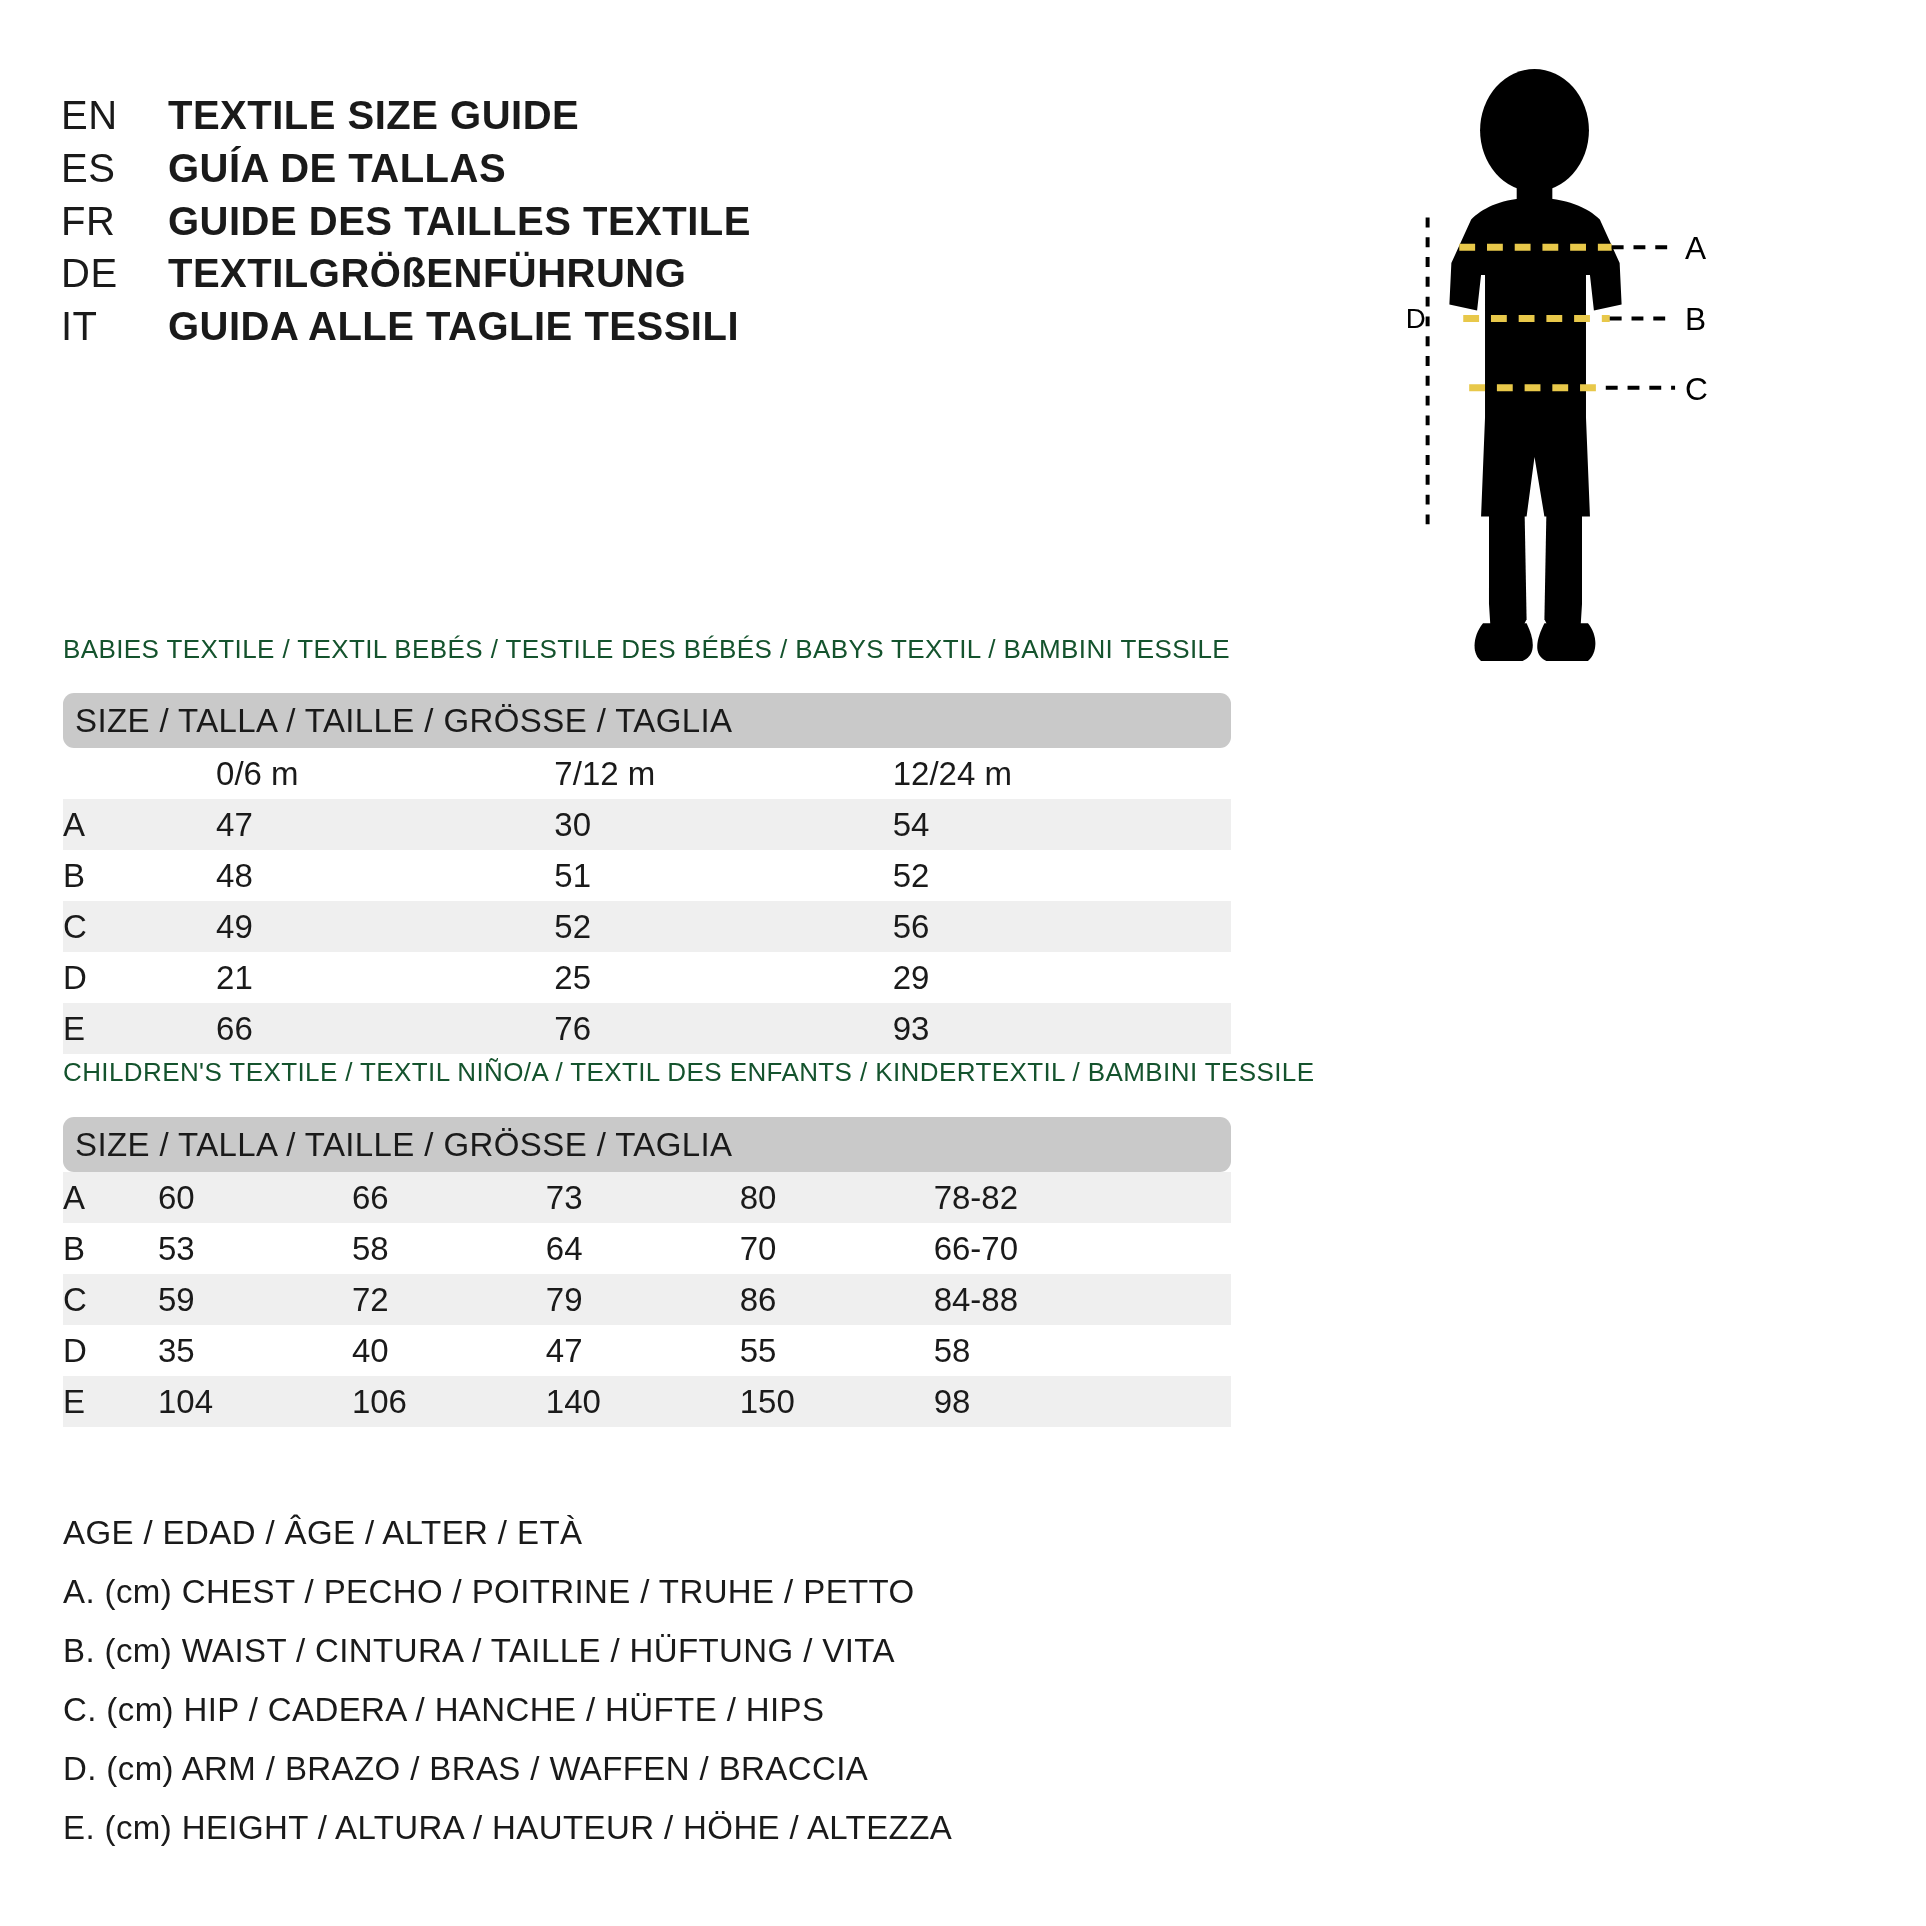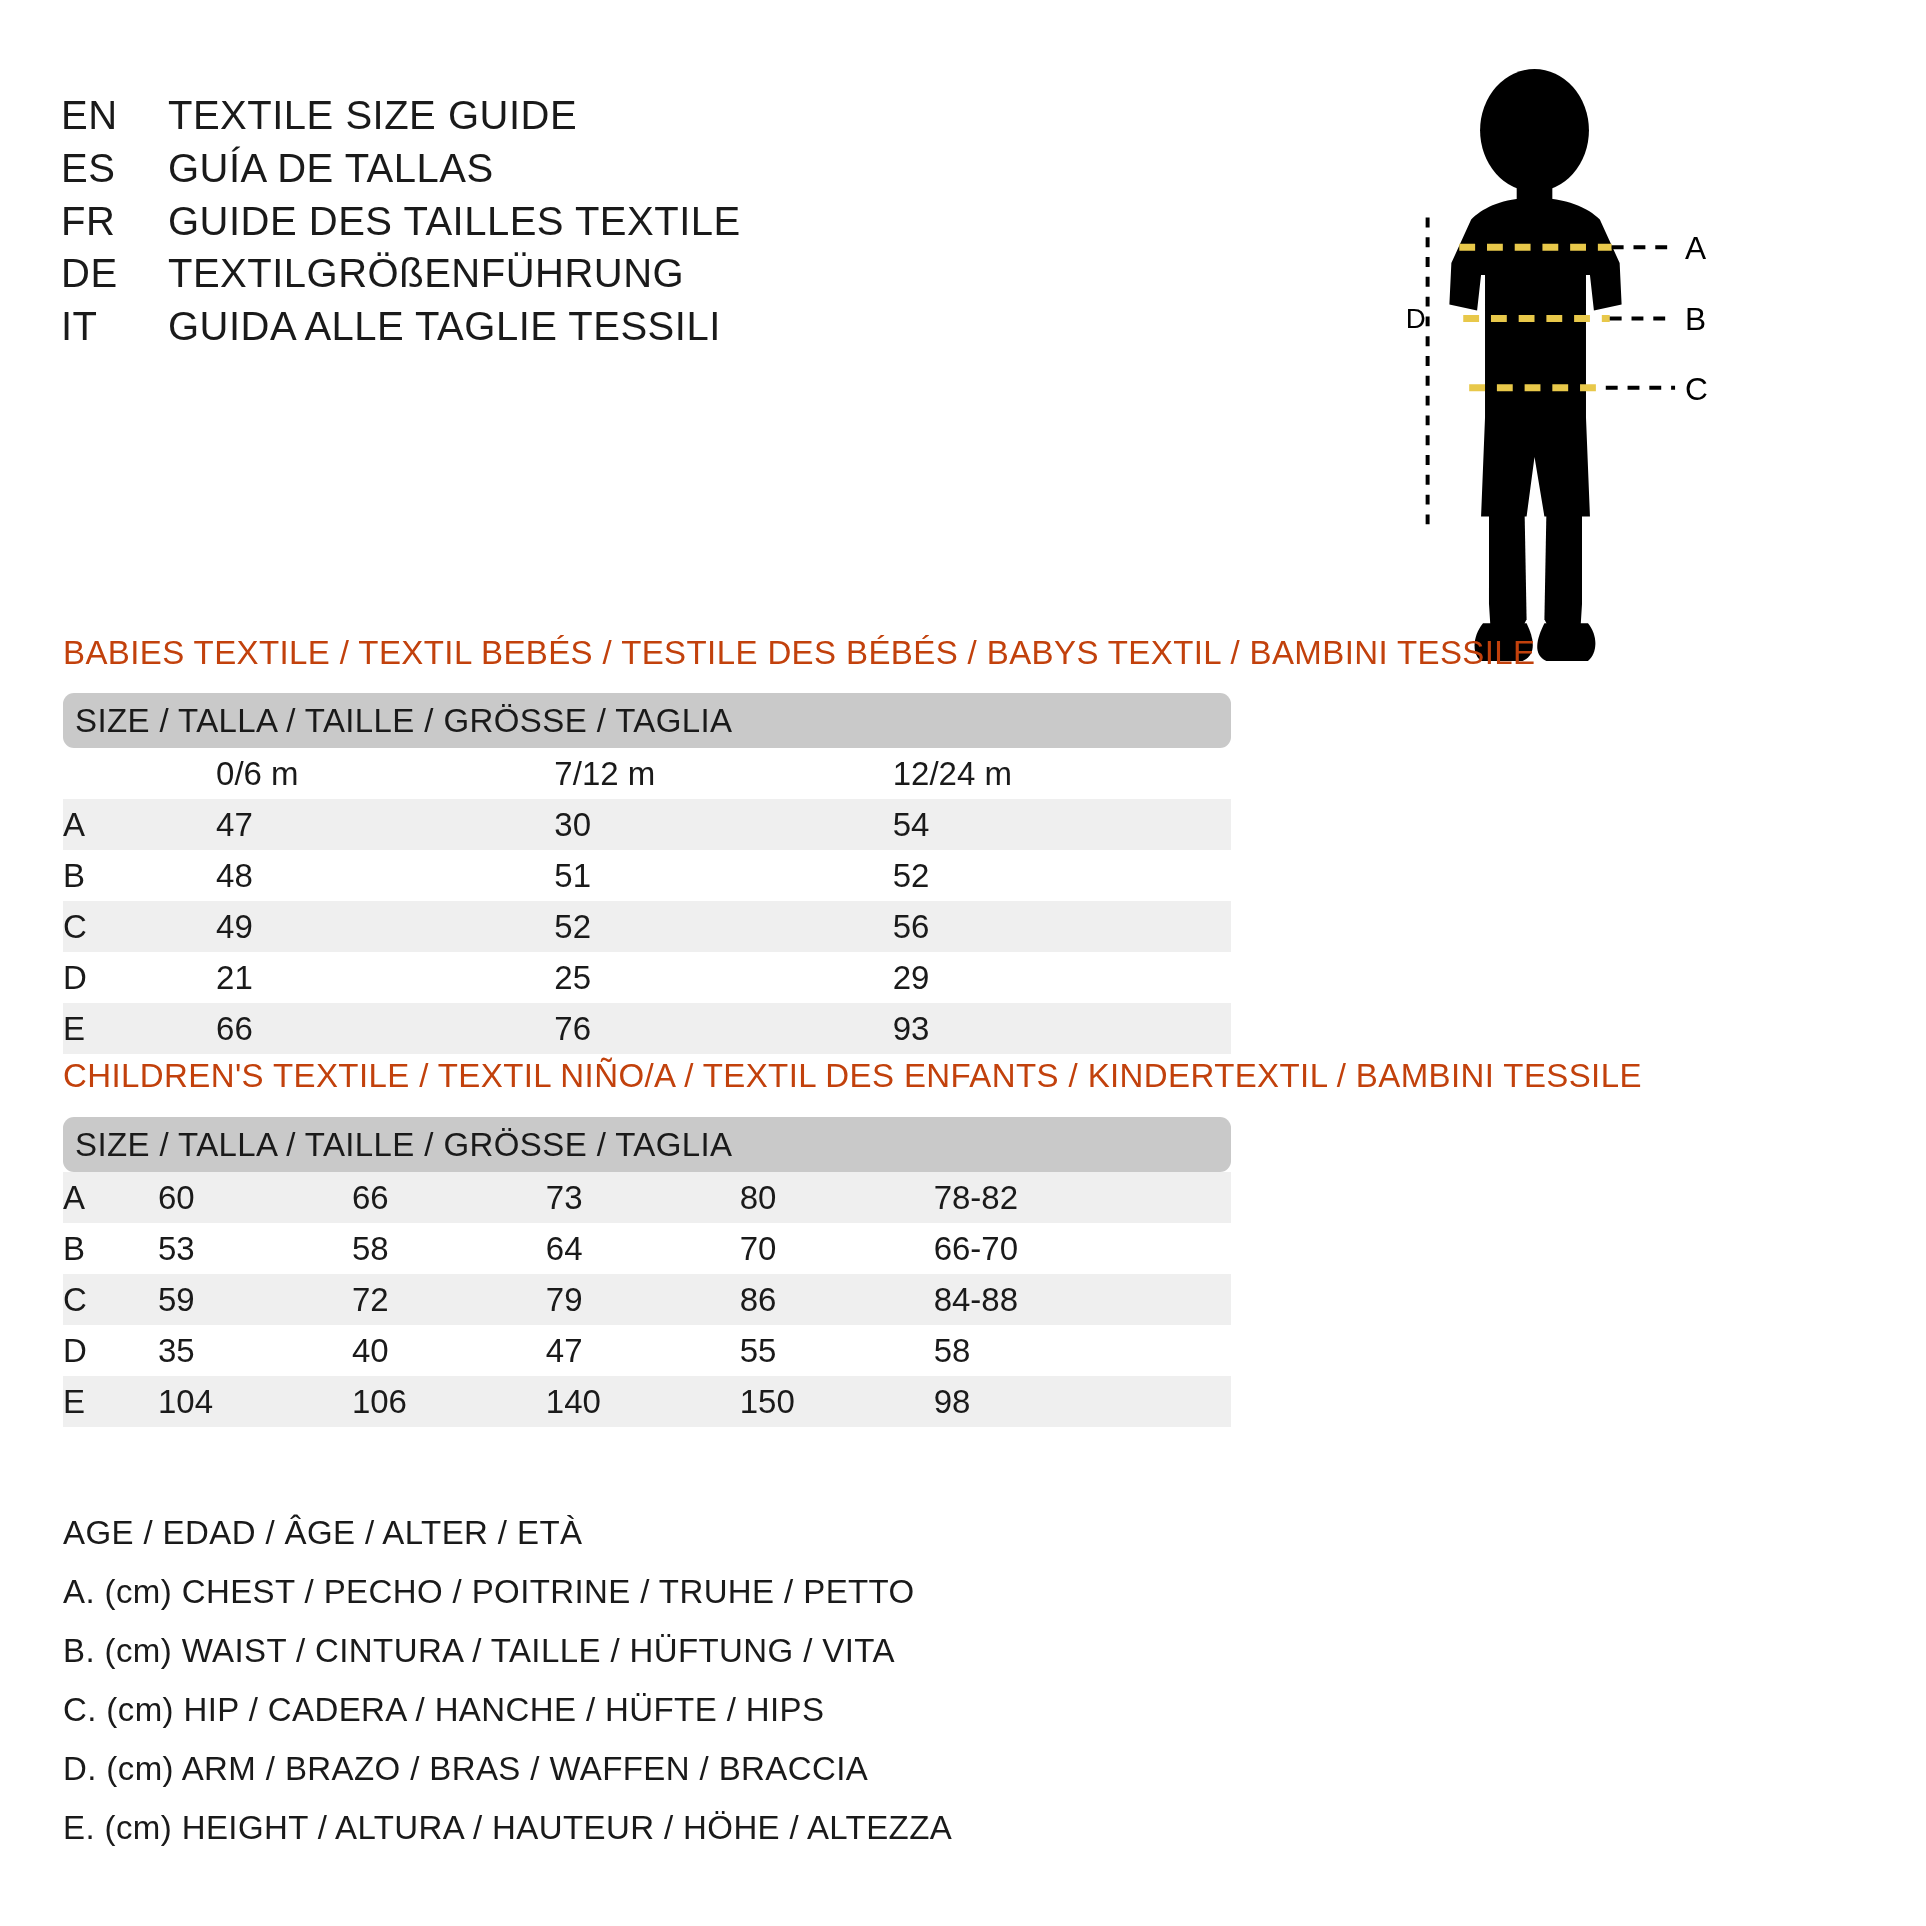--- a/index.html
+++ b/index.html
@@ -28,39 +28,39 @@
     align-items: flex-start;
     font-size: 40px;
     letter-spacing: 0.5px;
     line-height: 1.32;
     white-space: nowrap;
   }
   .lang-code {
     width: 107px;
     flex: 0 0 107px;
   }
-  .lang-title { flex: 1 1 auto; }
+  .lang-title { flex: 1 1 auto; font-weight: bold; }
 
   
   #figure-block {
     position: absolute;
     left: 1386px;
     top: 69px;
     width: 495px;
     height: 683px;
   }
   .fig-svg { display: block; }
 
   
   .section-caption {
     position: absolute;
-    font-size: 33px;
+    font-size: 26px;
     letter-spacing: 0.4px;
     white-space: nowrap;
-    color: #c2410c;
+    color: #14532d;
   }
   #babies-caption { left: 63px; top: 634px; }
   #children-caption { left: 63px; top: 1057px; }
 
   
   .size-table {
     position: absolute;
     border-collapse: collapse;
     font-size: 33px;
     color: #1a1a1a;

